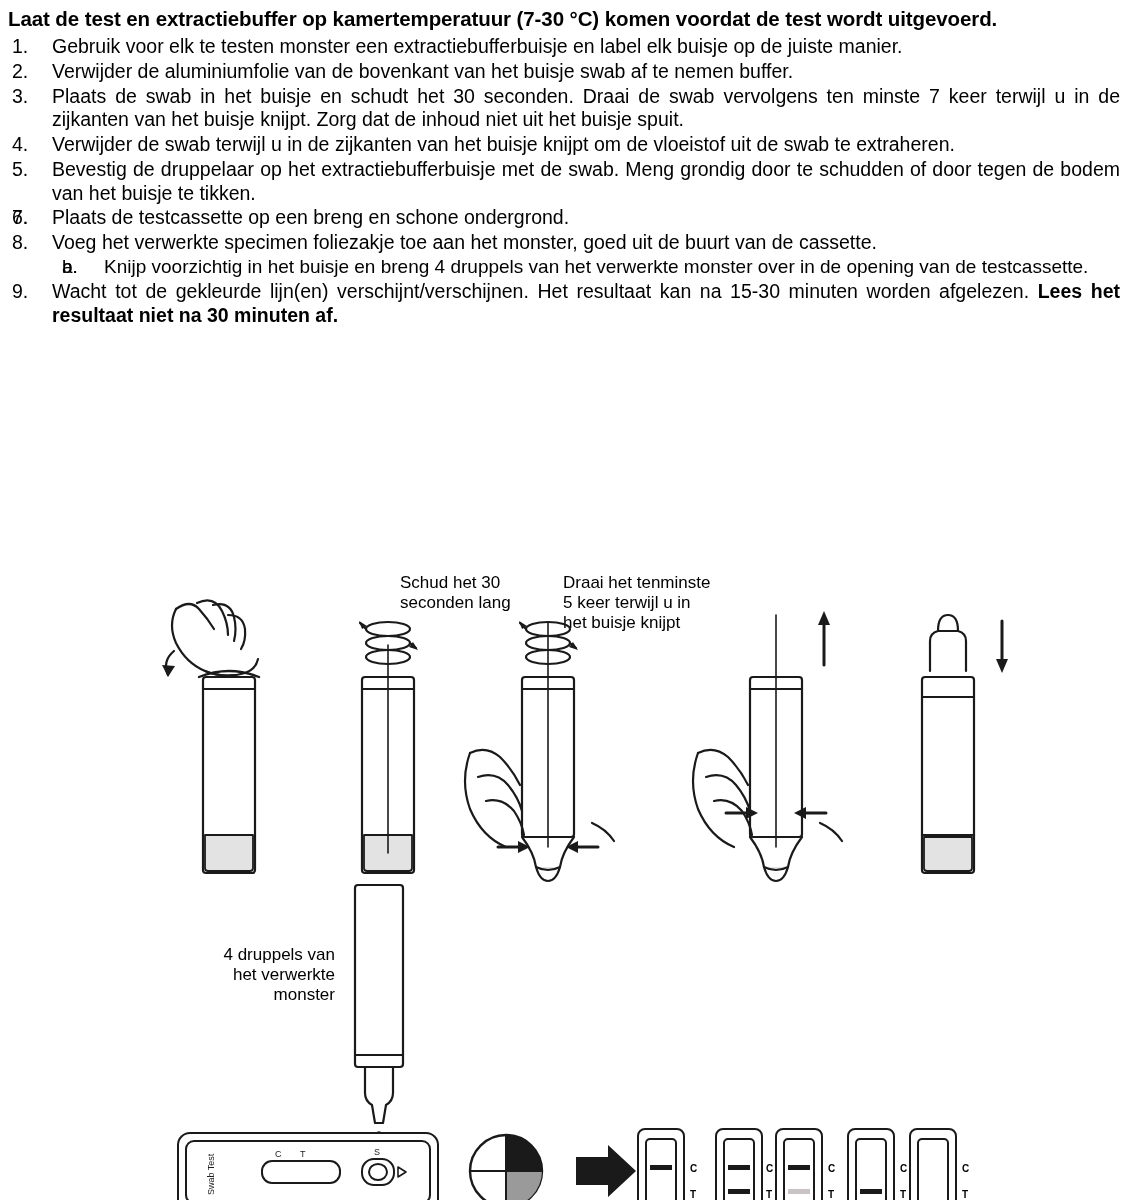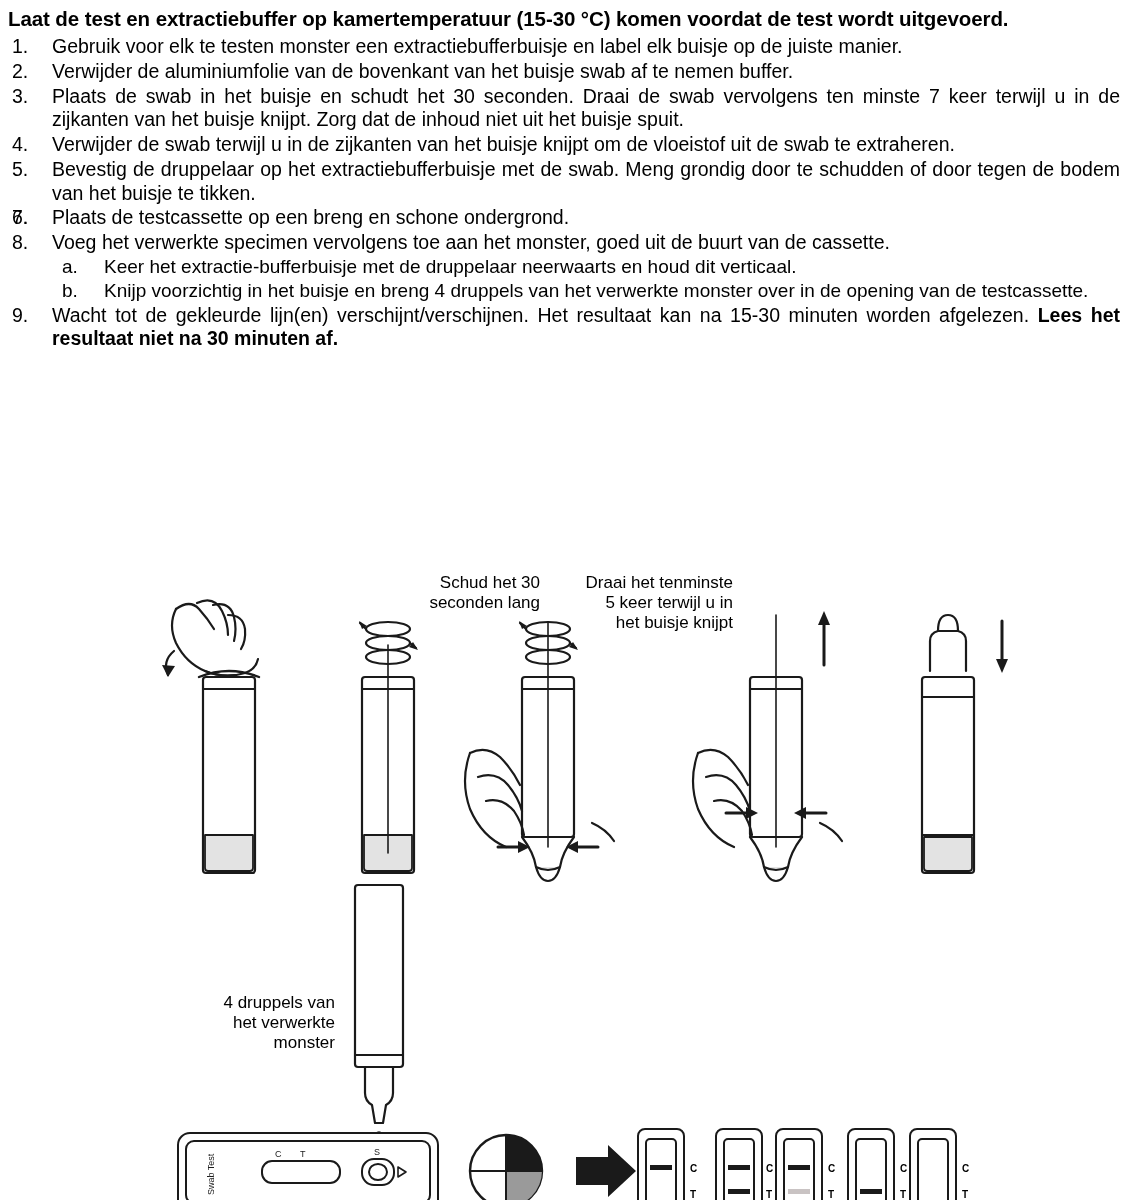--- a/index.html
+++ b/index.html
@@ -84,38 +84,38 @@
     position: absolute;
     left: 0;
     top: 565px;
     width: 1128px;
     height: 635px;
   }
   .caption {
     position: absolute;
     font-size: 17px;
     line-height: 1.17;
-    text-align: right;
+    text-align: left;
     font-family: "Liberation Sans", sans-serif;
   }
   .ct-label {
     position: absolute;
     font-size: 10px;
     font-weight: bold;
   }
   svg { display: block; }
 </style>
 </head>
 <body>
 
 <div class="page">
 
   <div class="instructions">
 
-    <p class="intro">Laat de test en extractiebuffer op kamertemperatuur (15-30 °C) komen voordat de test wordt uitgevoerd.</p>
+    <p class="intro">Laat de test en extractiebuffer op kamertemperatuur (7-30 °C) komen voordat de test wordt uitgevoerd.</p>
 
     <ol class="steps">
 
       <li>
         <span class="num">1.</span>
         <span>Gebruik voor elk te testen monster een extractiebufferbuisje en label elk buisje op de juiste manier.</span>
       </li>
 
       <li>
         <span class="num">2.</span>
@@ -141,25 +141,24 @@
         <span class="num">6.</span>
       </li>
 
       <li>
         <span class="num">7.</span>
         <span>Plaats de testcassette op een breng en schone ondergrond.</span>
       </li>
 
       <li>
         <span class="num">8.</span>
-        <span>Voeg het verwerkte specimen vervolgens toe aan het monster, goed uit de buurt van de cassette.</span>
+        <span>Voeg het verwerkte specimen foliezakje toe aan het monster, goed uit de buurt van de cassette.</span>
         <ol class="sub">
           <li>
             <span class="num">a.</span>
-            <span>Keer het extractie-bufferbuisje met de druppelaar neerwaarts en houd dit verticaal.</span>
           </li>
           <li>
             <span class="num">b.</span>
             <span>Knijp voorzichtig in het buisje en breng 4 druppels van het verwerkte monster over in de opening van de testcassette.</span>
           </li>
         </ol>
       </li>
 
       <li>
         <span class="num">9.</span>
@@ -170,21 +169,21 @@
     </ol>
   </div>
 
   <div class="figure">
 
     <div class="caption" style="left:400px; top:8px; width:140px; white-space:pre-line;">Schud het 30
 seconden lang</div>
     <div class="caption" style="left:563px; top:8px; width:170px; white-space:pre-line;">Draai het tenminste
 5 keer terwijl u in
 het buisje knijpt</div>
-    <div class="caption" style="left:180px; top:380px; width:155px; text-align:right; white-space:pre-line;margin-top:48px;">4 druppels van
+    <div class="caption" style="left:180px; top:380px; width:155px; text-align:right; white-space:pre-line;">4 druppels van
 het verwerkte
 monster</div>
 
     <svg width="1128" height="330" viewBox="0 0 1128 330" style="position:absolute; left:0; top:20px;">
       <g fill="none" stroke="#1a1a1a" stroke-width="2.2" stroke-linecap="round" stroke-linejoin="round">
 
         <rect x="203" y="92" width="52" height="196" rx="3" ry="3"></rect>
         <line x1="203" y1="104" x2="255" y2="104"></line>
 
         <path d="M205 250 L253 250 L253 283 Q253 286 250 286 L208 286 Q205 286 205 283 Z" fill="#e3e3e3" stroke="#1a1a1a" stroke-width="1.8"></path>

